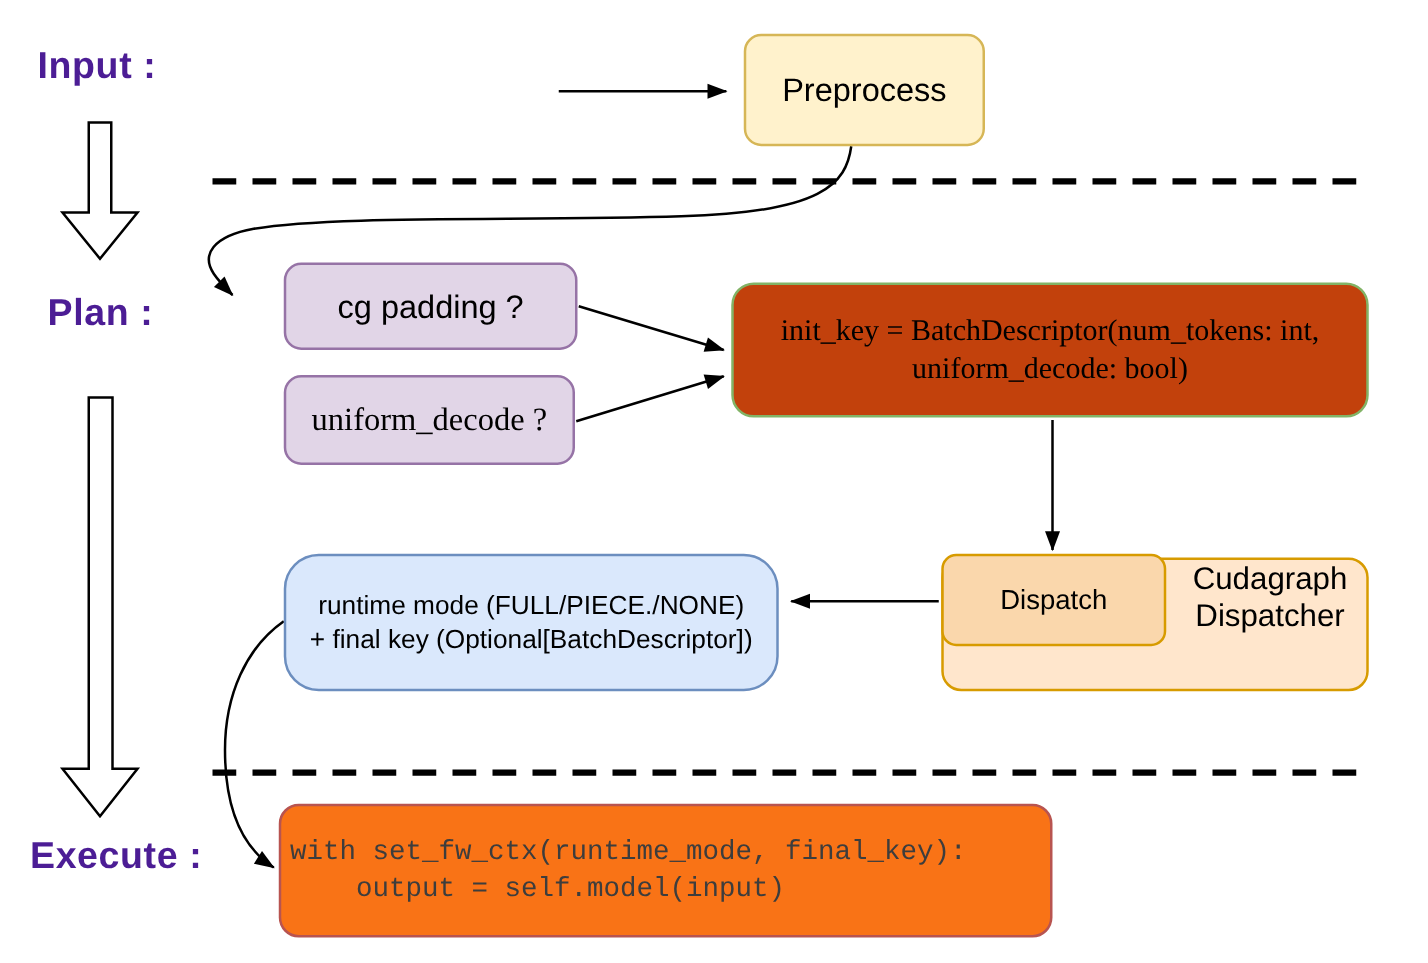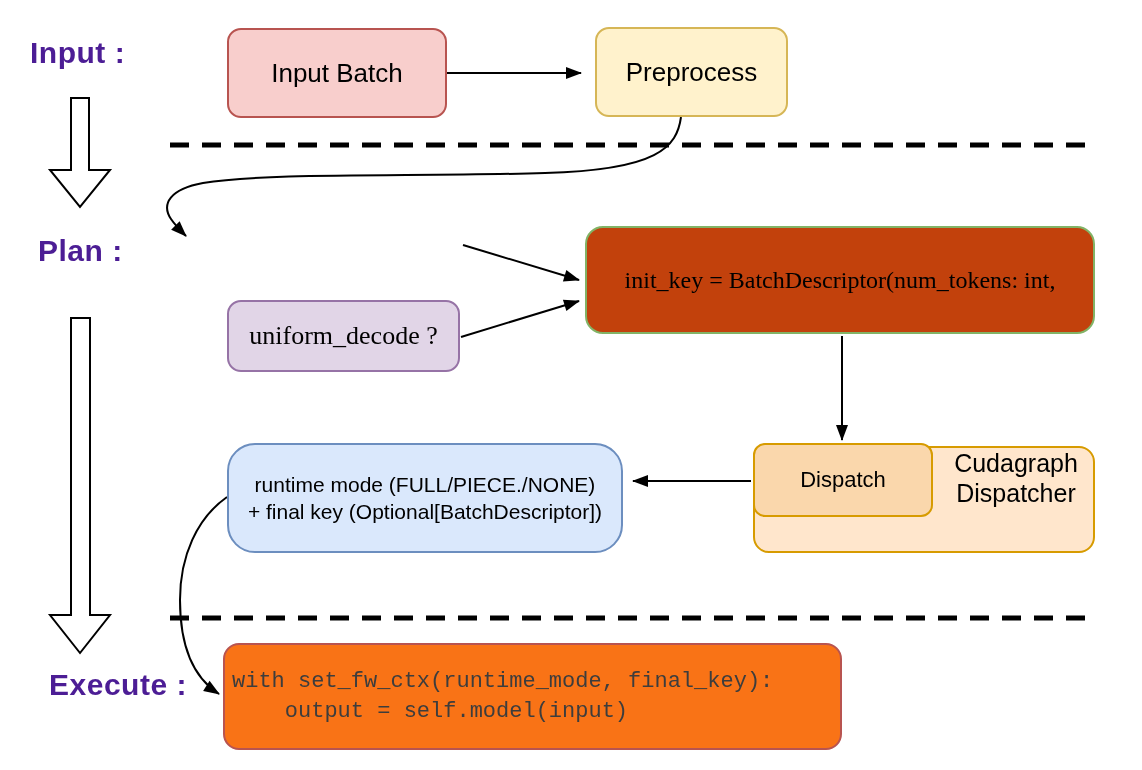--- a/index.html
+++ b/index.html
@@ -82,37 +82,38 @@
     <path d="M681 117 C677 147 658 170 545 173 C420 177 268 172 203 183 C170 189 161 204 171 219 C175 225 180 230 186 236" stroke="#000000" stroke-width="2" fill="none" marker-end="url(#arrow)"></path>
     <path d="M463 245 L579 280" stroke="#000000" stroke-width="2" fill="none" marker-end="url(#arrow)"></path>
     <path d="M461 337 L579 301" stroke="#000000" stroke-width="2" fill="none" marker-end="url(#arrow)"></path>
     <path d="M842 336 L842 440" stroke="#000000" stroke-width="2" fill="none" marker-end="url(#arrow)"></path>
     <path d="M751 481 L633 481" stroke="#000000" stroke-width="2" fill="none" marker-end="url(#arrow)"></path>
     <path d="M227 497 C197 518 180 556 180 600 C180 648 194 678 219 694" stroke="#000000" stroke-width="2" fill="none" marker-end="url(#arrow)"></path>
   </svg>
 
   <div class="stage-label" style="left:30px; top:36px;">Input :</div>
   <div class="stage-label" style="left:38px; top:234px;">Plan :</div>
-  <div class="stage-label" style="left:24px; top:668px;margin-left:25px;">Execute :</div>
+  <div class="stage-label" style="left:24px; top:668px;">Execute :</div>
 
-  <div class="node" id="node-input-batch" style="background-color: rgb(248, 206, 204); border-color: rgb(184, 84, 80);">
-    <span class="line">Input Batch</span>
-  </div>
 
   <div class="node" id="node-preprocess" style="background-color: rgb(255, 242, 204); border-color: rgb(214, 182, 86);">
     <span class="line">Preprocess</span>
   </div>
 
+  <div class="node" id="node-cg-padding" style="background-color: rgb(225, 213, 231); border-color: rgb(150, 115, 166);">
+    <span class="line">cg padding ?</span>
+  </div>
 
   <div class="node" id="node-uniform-decode" style="background-color: rgb(225, 213, 231); border-color: rgb(150, 115, 166);">
     <span class="line">uniform_decode ?</span>
   </div>
 
   <div class="node" id="node-init-key" style="background-color: #c2410c; border-color: rgb(130, 179, 102); font-family: Liberation Serif, serif;">
     <span class="line">init_key = BatchDescriptor(num_tokens: int,</span>
+    <span class="line">uniform_decode: bool)</span>
   </div>
 
   <div class="node" id="node-cudagraph" style="background-color: rgb(255, 230, 204); border-color: rgb(215, 155, 0);">
     <div class="label-block">
       <span class="line">Cudagraph</span>
       <span class="line">Dispatcher</span>
     </div>
   </div>
 
   <div class="node" id="node-dispatch" style="background-color: rgb(250, 215, 172); border-color: rgb(215, 155, 0);">

